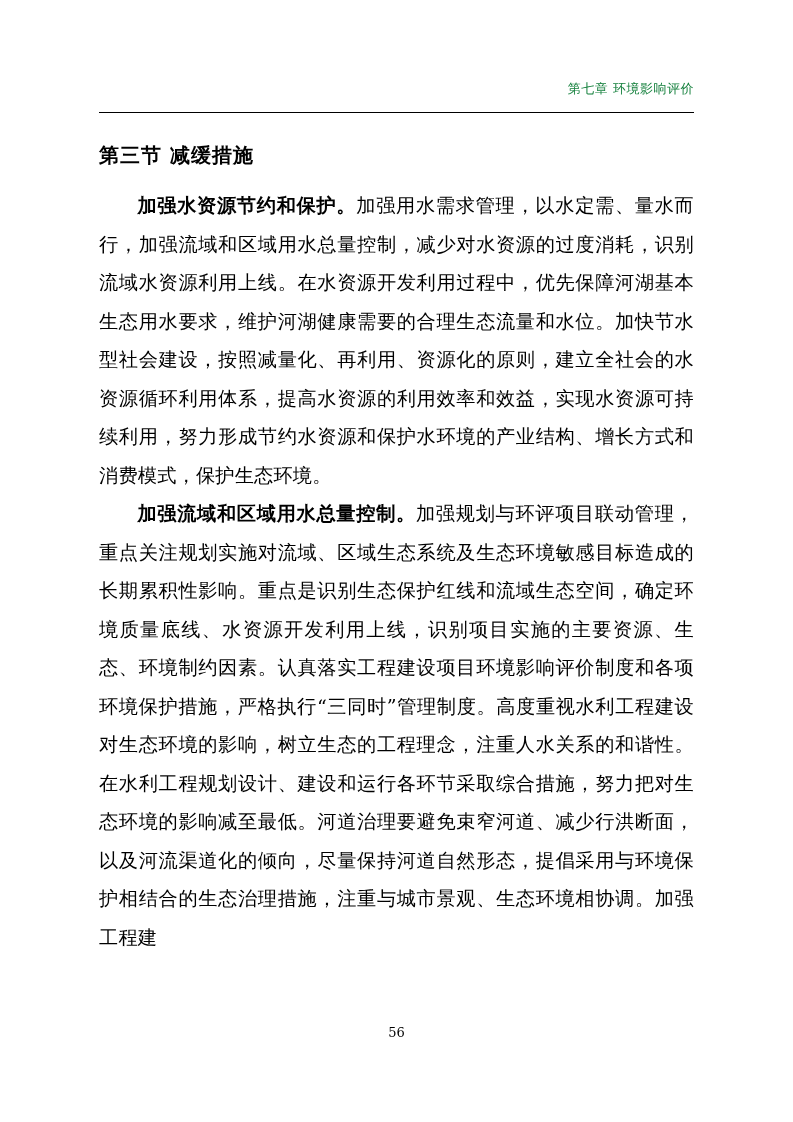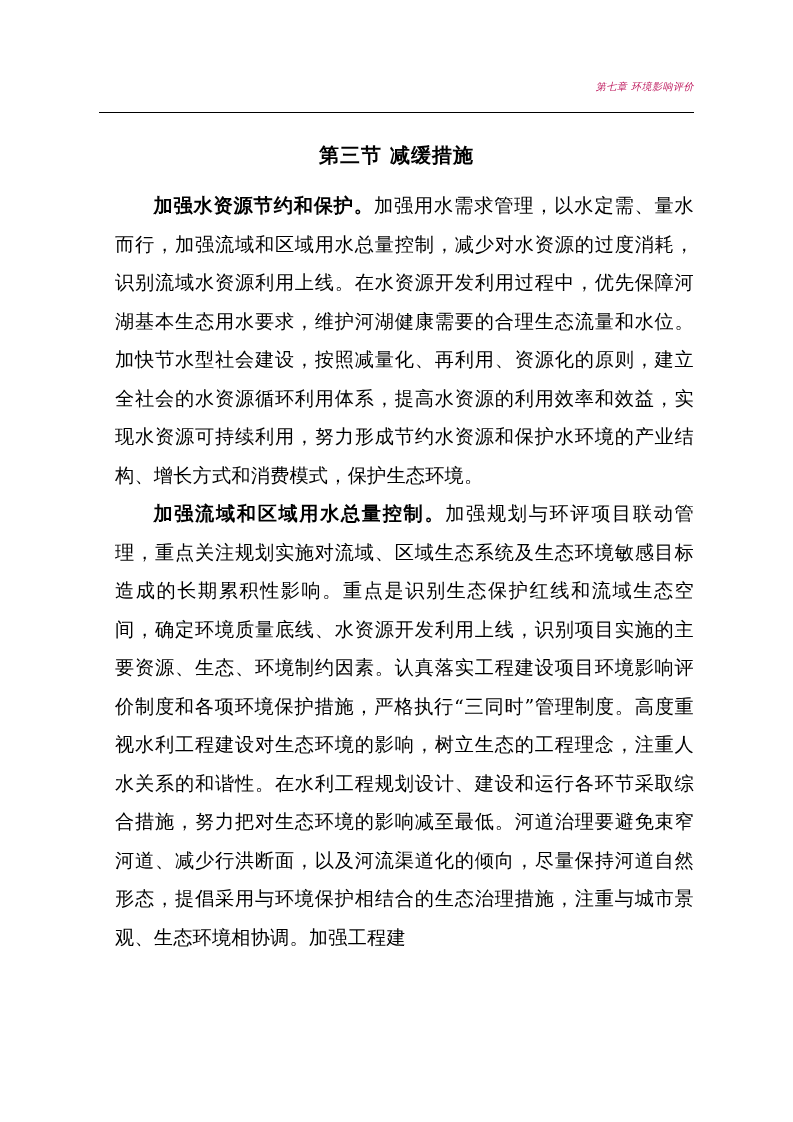--- a/index.html
+++ b/index.html
@@ -23,54 +23,52 @@
     height: 1122px;
     box-sizing: border-box;
   }
   .header {
     position: absolute;
     left: 99px;
     top: 80px;
     width: 595px;
     box-sizing: border-box;
     text-align: right;
-    font-size: 10px;
+    font-size: 13px;
     letter-spacing: 0.5px;
-    color: #be185d;
+    color: #15803d;
     padding-bottom: 6px;
-    font-style: italic;
   }
   .header-rule {
     position: absolute;
     left: 99px;
     top: 112px;
     width: 595px;
     height: 0;
     border-top: 1.1px solid #000;
   }
   .content {
     position: absolute;
     left: 99px;
     top: 130px;
     width: 595px;
   }
   .section-title {
-    text-align: center;
     font-size: 20px;
     font-weight: bold;
     letter-spacing: 1px;
     margin: 12px 0 18px 0;
     font-family: "DejaVu Serif", "Liberation Serif", serif;
   }
   p.body-par {
     font-size: 19.2px;
     line-height: 38.5px;
     text-align: justify;
     text-justify: inter-ideograph;
-    margin: 0 0 0 16px;
+    margin: 0 0 0 0;
     text-indent: 2em;
     letter-spacing: 0.2px;
   }
   p.body-par + p.body-par {
     margin-top: 0;
   }
   .lead {
     font-weight: bold;
   }
   .footer-page {
@@ -96,14 +94,15 @@
   <div class="content">
 
     <div class="section-title">第三节 减缓措施</div>
 
     <p class="body-par"><span class="lead">加强水资源节约和保护。</span><span>加强用水需求管理，以水定需、量水而行，加强流域和区域用水总量控制，减少对水资源的过度消耗，识别流域水资源利用上线。在水资源开发利用过程中，优先保障河湖基本生态用水要求，维护河湖健康需要的合理生态流量和水位。加快节水型社会建设，按照减量化、再利用、资源化的原则，建立全社会的水资源循环利用体系，提高水资源的利用效率和效益，实现水资源可持续利用，努力形成节约水资源和保护水环境的产业结构、增长方式和消费模式，保护生态环境。</span></p>
 
     <p class="body-par"><span class="lead">加强流域和区域用水总量控制。</span><span>加强规划与环评项目联动管理，重点关注规划实施对流域、区域生态系统及生态环境敏感目标造成的长期累积性影响。重点是识别生态保护红线和流域生态空间，确定环境质量底线、水资源开发利用上线，识别项目实施的主要资源、生态、环境制约因素。认真落实工程建设项目环境影响评价制度和各项环境保护措施，严格执行“三同时”管理制度。高度重视水利工程建设对生态环境的影响，树立生态的工程理念，注重人水关系的和谐性。在水利工程规划设计、建设和运行各环节采取综合措施，努力把对生态环境的影响减至最低。河道治理要避免束窄河道、减少行洪断面，以及河流渠道化的倾向，尽量保持河道自然形态，提倡采用与环境保护相结合的生态治理措施，注重与城市景观、生态环境相协调。加强工程建</span></p>
 
   </div>
 
+  <div class="footer-page">56</div>
 
 </div>
 
 </body></html>

